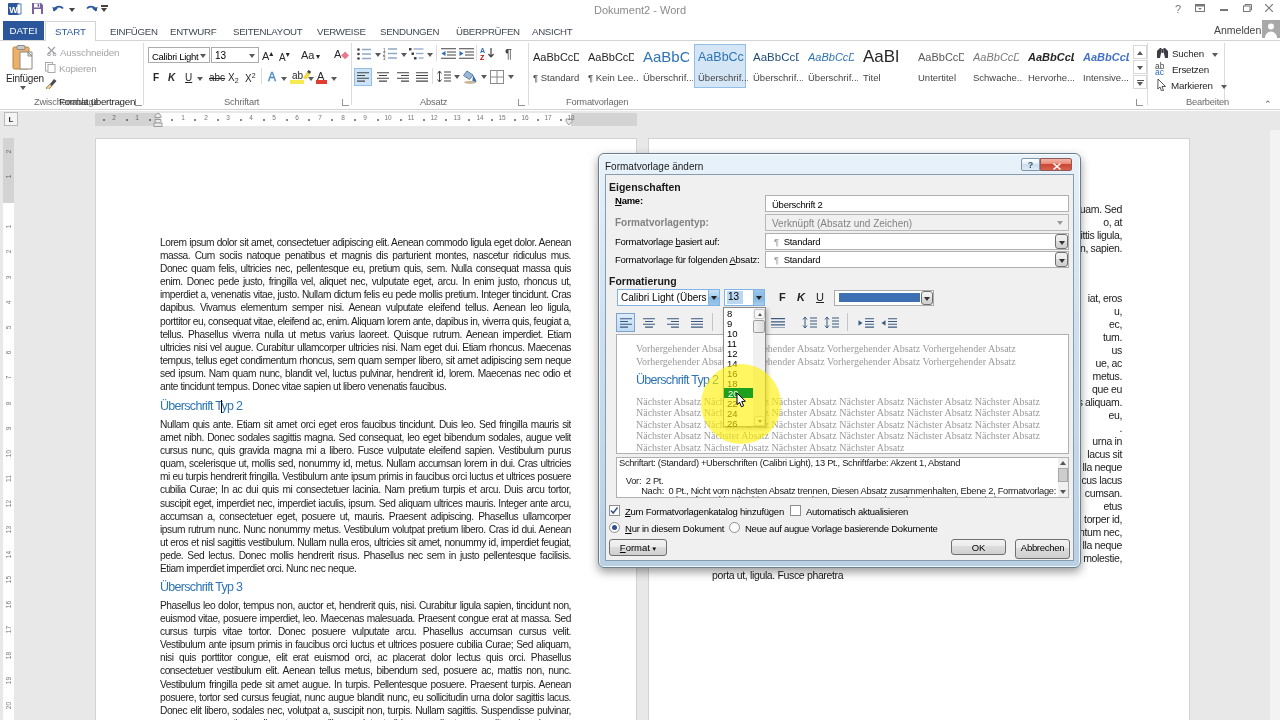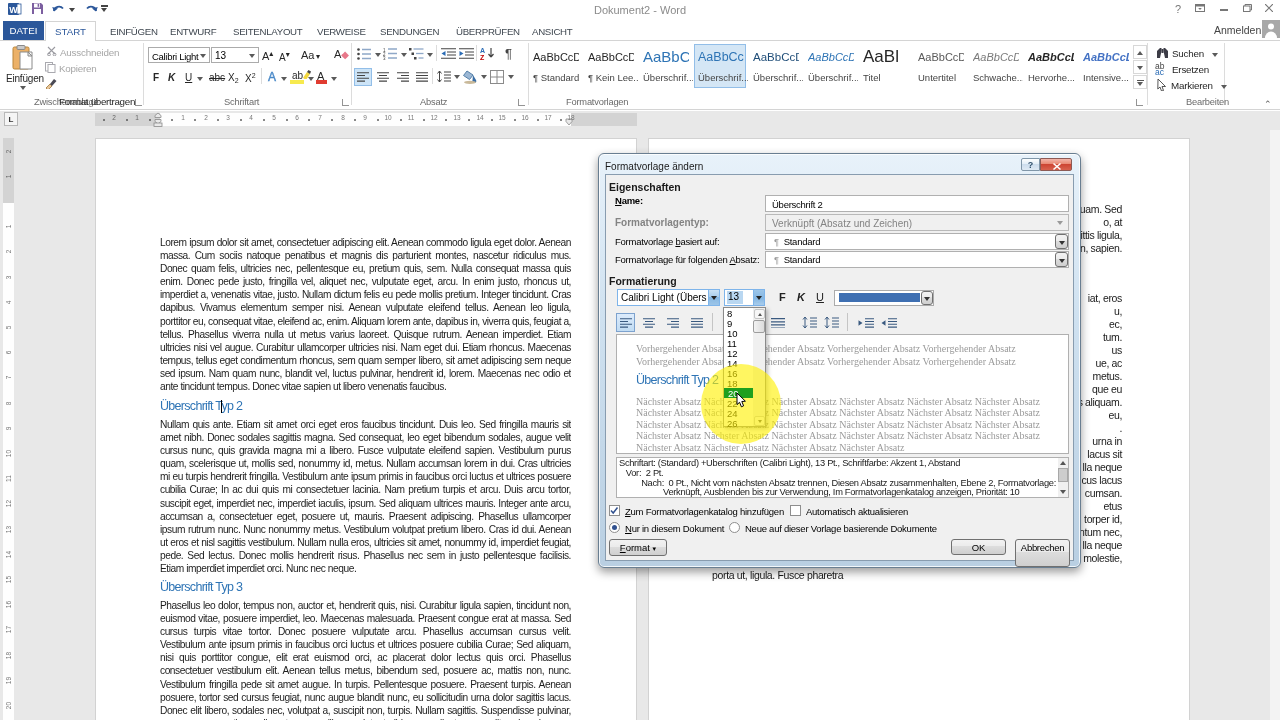--- a/index.html
+++ b/index.html
@@ -502,21 +502,21 @@
     </svg>
 
 <div class="abs" style="left:616px;top:334px;width:453px;height:120px;background:#fff;border:1px solid #b0b0b0;"></div>
 <div class="abs serif" style="left:636px;top:342px;width:413px;height:26px;overflow:hidden;font-size:10px;line-height:13px;color:#9a9a9a;">Vorhergehender Absatz Vorhergehender Absatz Vorhergehender Absatz Vorhergehender Absatz Vorhergehender Absatz Vorhergehender Absatz Vorhergehender Absatz Vorhergehender Absatz</div>
 <div class="abs" style="left:636px;top:373px;font-size:12.5px;color:#2e74b5;letter-spacing:-0.7px;">Überschrift Typ 2</div>
 <div class="abs serif" style="left:636px;top:396px;width:413px;height:57px;overflow:hidden;font-size:10px;line-height:11.4px;color:#9a9a9a;">Nächster Absatz Nächster Absatz Nächster Absatz Nächster Absatz Nächster Absatz Nächster Absatz Nächster Absatz Nächster Absatz Nächster Absatz Nächster Absatz Nächster Absatz Nächster Absatz Nächster Absatz Nächster Absatz Nächster Absatz Nächster Absatz Nächster Absatz Nächster Absatz Nächster Absatz Nächster Absatz Nächster Absatz Nächster Absatz Nächster Absatz Nächster Absatz Nächster Absatz Nächster Absatz Nächster Absatz Nächster Absatz</div>
 
 <div class="abs" style="left:616px;top:457px;width:453px;height:41px;background:#fff;border:1px solid #b0b0b0;"></div>
 <div class="abs" style="left:619px;top:459px;width:437px;height:38px;overflow:hidden;font-size:9.3px;line-height:9.8px;color:#1a1a1a;letter-spacing:-0.3px;">
 <div style="white-space:nowrap;">Schriftart: (Standard) +Überschriften (Calibri Light), 13 Pt., Schriftfarbe: Akzent 1, Abstand</div>
-<div style="white-space:nowrap;">&nbsp;&nbsp;&nbsp;Vor:&nbsp; 2 Pt.</div>
+<div style="white-space:nowrap;margin-top:8px;">&nbsp;&nbsp;&nbsp;Vor:&nbsp; 2 Pt.</div>
 <div style="white-space:nowrap;text-align:right;">&nbsp;&nbsp;Nach:&nbsp; 0 Pt., Nicht vom nächsten Absatz trennen, Diesen Absatz zusammenhalten, Ebene 2, Formatvorlage:</div>
 <div style="white-space:nowrap;margin-left:44px;">Verknüpft, Ausblenden bis zur Verwendung, Im Formatvorlagenkatalog anzeigen, Priorität: 10</div>
 </div>
 <div class="abs" style="left:1058px;top:458px;width:10px;height:39px;background:#f0f0f0;"></div>
 <div class="abs ddarrow" style="left:1060px;top:461px;transform:rotate(180deg);border-top-width:4px;border-top-color:#555;"></div>
 <div class="abs" style="left:1058px;top:468px;width:10px;height:14px;background:#cdcdcd;border:1px solid #a8a8a8;"></div>
 <div class="abs ddarrow" style="left:1060px;top:490px;border-top-width:4px;border-top-color:#555;"></div>
 
 <div class="abs" style="left:609px;top:505px;width:11px;height:11px;background:#fff;border:1px solid #8e8e8e;">
  <svg style="display:block" width="9" height="9" viewBox="0 0 9 9">
@@ -524,25 +524,25 @@
       </svg>
 </div>
 <div class="abs dlgtxt" style="left:625px;top:506px;"><u>Z</u>um Formatvorlagenkatalog hinzufügen</div>
 <div class="abs" style="left:790px;top:505px;width:11px;height:11px;background:#fff;border:1px solid #8e8e8e;"></div>
 <div class="abs dlgtxt" style="left:806px;top:506px;">Automatisch aktualisieren</div>
 
 <div class="abs" style="left:609px;top:522px;width:11px;height:11px;background:#fff;border:1px solid #8e8e8e;border-radius:50%;"></div>
 <div class="abs" style="left:612px;top:525px;width:5px;height:5px;background:#31518f;border-radius:50%;"></div>
 <div class="abs dlgtxt" style="left:625px;top:523px;"><u>N</u>ur in diesem Dokument</div>
 <div class="abs" style="left:729px;top:522px;width:11px;height:11px;background:#fff;border:1px solid #8e8e8e;border-radius:50%;"></div>
-<div class="abs dlgtxt" style="left:745px;top:523px;">Neue auf dieser Vorlage basierende Dokumente</div>
+<div class="abs dlgtxt" style="left:745px;top:523px;">Neue auf augue Vorlage basierende Dokumente</div>
 
 <div class="abs w7btn" style="left:609px;top:539px;width:58px;height:17px;font-size:9.5px;color:#000;text-align:center;line-height:16px;"><u>F</u>ormat&nbsp;<span style="font-size:7px;">▾</span></div>
 <div class="abs w7btn" style="left:951px;top:539px;width:55px;height:16px;font-size:9.5px;color:#000;text-align:center;line-height:15px;">OK</div>
-<div class="abs w7btn" style="left:1015px;top:539px;width:55px;height:28px;font-size:9.5px;color:#000;text-align:center;line-height:15px;letter-spacing:-0.3px;">Abbrechen</div>
+<div class="abs w7btn" style="left:1015px;top:539px;width:55px;height:20px;font-size:9.5px;color:#000;text-align:center;line-height:15px;letter-spacing:-0.3px;">Abbrechen</div>
 
 <div class="abs" style="left:723px;top:307px;width:43px;height:120px;background:#fff;border:1px solid #8a8a8a;box-shadow:2px 2px 4px rgba(0,0,0,0.25);"></div>
 <div class="abs" style="left:727px;top:309px;font-size:9.5px;line-height:10px;color:#000;">8<br>9<br>10<br>11<br>12<br>14<br>16<br>18<br><br>22<br>24<br>26</div>
 <div class="abs" style="left:753px;top:308px;width:12px;height:118px;background:#f0f0f0;"></div>
 <div class="abs" style="left:754px;top:309px;width:11px;height:10px;border-radius:2px;border:1px solid #c5c5c5;background:#f6f6f6;">
       <div class="ddarrow" style="margin:2.5px auto;transform:rotate(180deg);border-top-color:#555;border-left-width:2.5px;border-right-width:2.5px;border-top-width:3px;"></div>
     </div>
 <div class="abs" style="left:753px;top:320px;width:12px;height:13px;background:linear-gradient(90deg,#f2f2f2,#dcdcdc);border:1px solid #9d9d9d;border-radius:2px;"></div>
 <div class="abs" style="left:754px;top:416px;width:11px;height:10px;border-radius:2px;border:1px solid #c5c5c5;background:#f6f6f6;">
       <div class="ddarrow" style="margin:2.5px auto;border-top-color:#555;border-left-width:2.5px;border-right-width:2.5px;border-top-width:3px;"></div>

